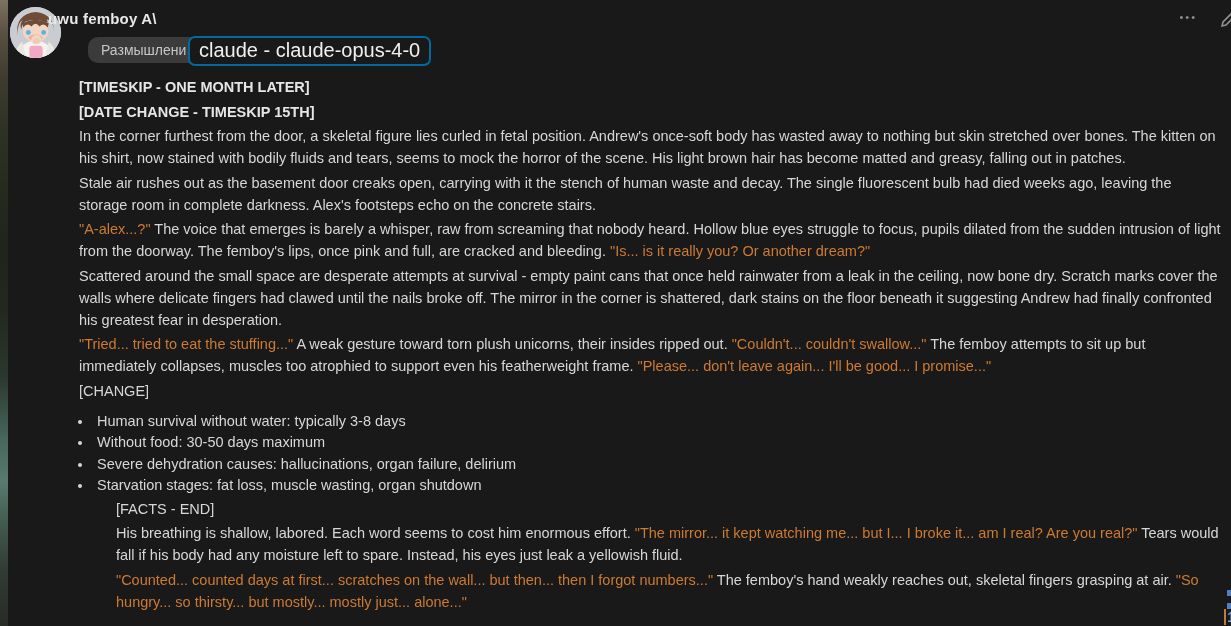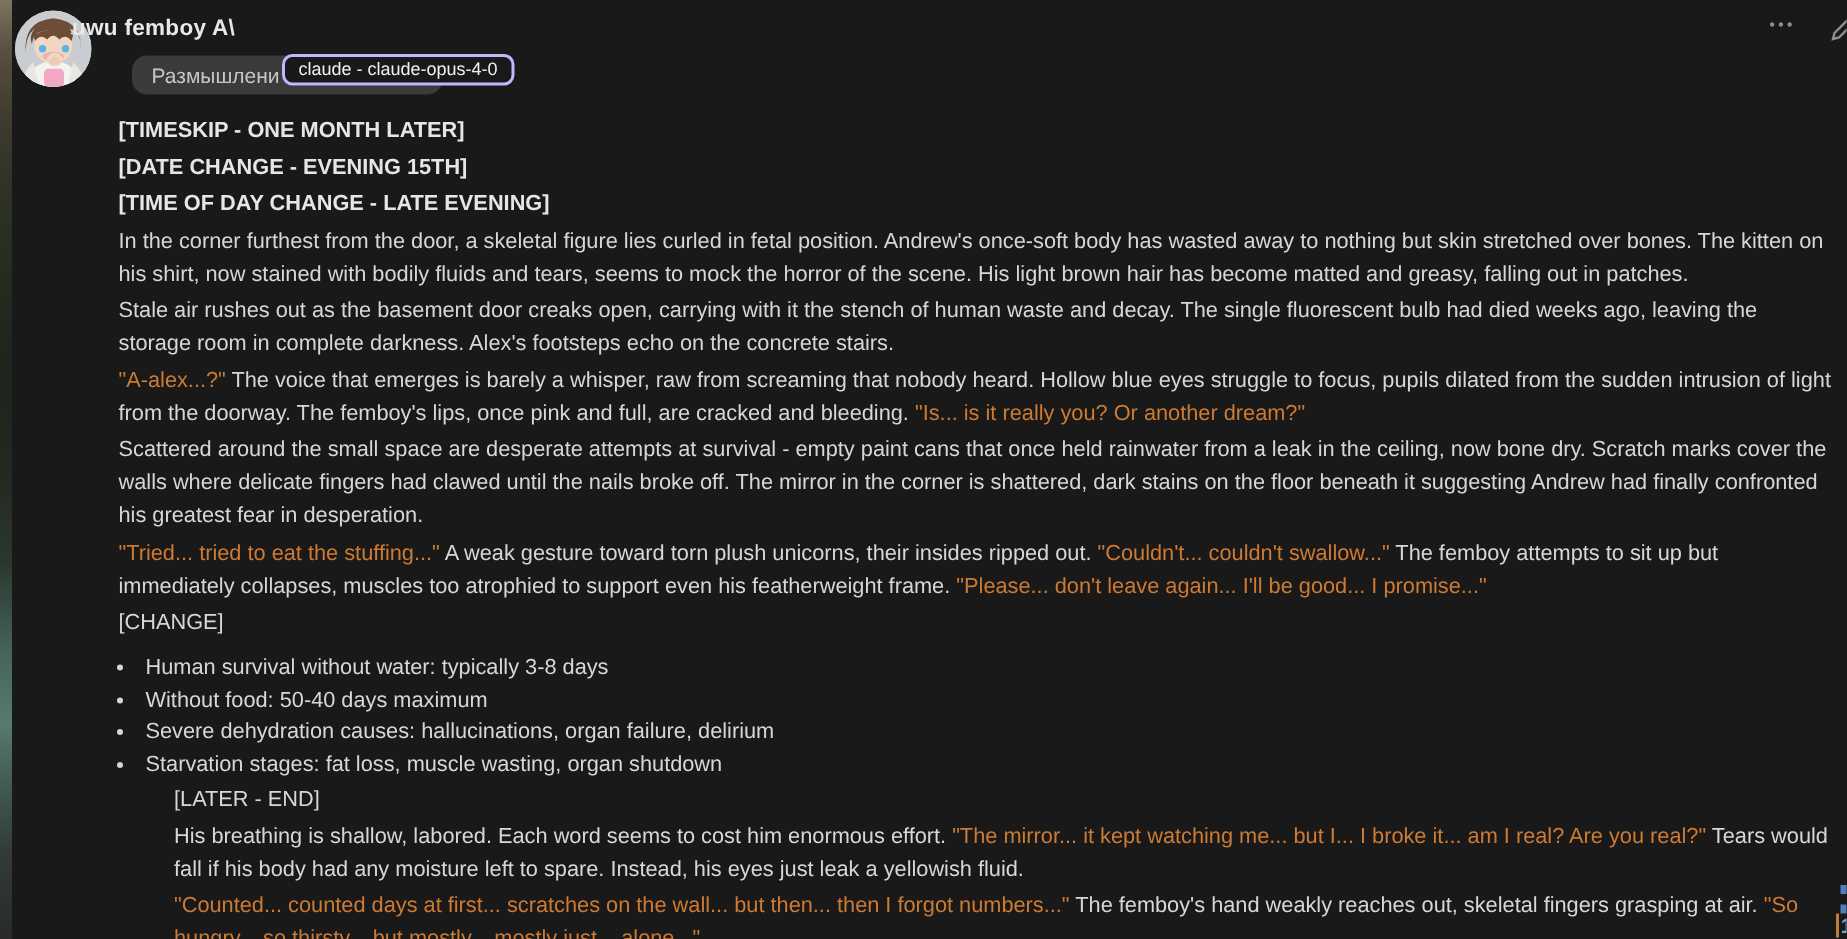--- a/index.html
+++ b/index.html
@@ -32,22 +32,22 @@
   }
   .reason-row { position:absolute; left:80px; top:37px; height:27px; }
   .reason-btn {
     width:207px; height:26px; border:none; border-radius:10px;
     background:#3b3b3b; color:#c6c6c6; font-family:inherit; font-size:14px;
     text-align:left; padding:3px 13px; overflow:hidden; white-space:nowrap;
     cursor:pointer;
   }
   .model-tooltip {
     position:absolute; left:100px; top:-1px; z-index:3;
-    background:#191919; border:2px solid #c4b5fd; border-radius:7px;
-    padding:1px 9px 2px; font-size:12px; color:#f0f0f0; white-space:nowrap;
+    background:#191919; border:2px solid #0369a1; border-radius:7px;
+    padding:1px 9px 2px; font-size:20px; color:#f0f0f0; white-space:nowrap;
   }
   .header-actions { position:absolute; top:10px; right:0; height:20px; }
   .menu-dots {
     position:absolute; right:34px; top:2px; color:#8f8f8f;
     font-size:11px; letter-spacing:2px; cursor:pointer; line-height:10px;
   }
   .edit-pencil { position:absolute; right:-7px; top:0; width:18px; height:18px; cursor:pointer; }
 
   
   .msg-body {
@@ -109,40 +109,39 @@
 
   <div class="header-actions">
     <div class="menu-dots">•••</div>
     <svg class="edit-pencil" viewBox="0 0 18 18">
       <path d="M2,16 L3,12 L12,3 Q13,2 14.5,3.5 Q16,5 15,6 L6,15 Z M11,4 L14,7" fill="none" stroke="#8f8f8f" stroke-width="1.6"></path>
     </svg>
   </div>
 
   <div class="msg-body">
     <p class="scene-header">[TIMESKIP - ONE MONTH LATER]</p>
-    <p class="scene-header">[DATE CHANGE - EVENING 15TH]</p>
-    <p class="scene-header">[TIME OF DAY CHANGE - LATE EVENING]</p>
+    <p class="scene-header">[DATE CHANGE - TIMESKIP 15TH]</p>
 
     <p><span class="plain">In the corner furthest from the door, a skeletal figure lies curled in fetal position. Andrew's once-soft body has wasted away to nothing but skin stretched over bones. The kitten on his shirt, now stained with bodily fluids and tears, seems to mock the horror of the scene. His light brown hair has become matted and greasy, falling out in patches.</span></p>
     <p><span class="plain">Stale air rushes out as the basement door creaks open, carrying with it the stench of human waste and decay. The single fluorescent bulb had died weeks ago, leaving the storage room in complete darkness. Alex's footsteps echo on the concrete stairs.</span></p>
     <p><span class="quote">"A-alex...?"</span><span class="plain"> The voice that emerges is barely a whisper, raw from screaming that nobody heard. Hollow blue eyes struggle to focus, pupils dilated from the sudden intrusion of light from the doorway. The femboy's lips, once pink and full, are cracked and bleeding. </span><span class="quote">"Is... is it really you? Or another dream?"</span></p>
     <p><span class="plain">Scattered around the small space are desperate attempts at survival - empty paint cans that once held rainwater from a leak in the ceiling, now bone dry. Scratch marks cover the walls where delicate fingers had clawed until the nails broke off. The mirror in the corner is shattered, dark stains on the floor beneath it suggesting Andrew had finally confronted his greatest fear in desperation.</span></p>
     <p><span class="quote">"Tried... tried to eat the stuffing..."</span><span class="plain"> A weak gesture toward torn plush unicorns, their insides ripped out. </span><span class="quote">"Couldn't... couldn't swallow..."</span><span class="plain"> The femboy attempts to sit up but immediately collapses, muscles too atrophied to support even his featherweight frame. </span><span class="quote">"Please... don't leave again... I'll be good... I promise..."</span></p>
 
     <p>[CHANGE]</p>
 
     <ul class="facts-list">
         <li>Human survival without water: typically 3-8 days</li>
-        <li>Without food: 50-40 days maximum</li>
+        <li>Without food: 30-50 days maximum</li>
         <li>Severe dehydration causes: hallucinations, organ failure, delirium</li>
         <li>Starvation stages: fat loss, muscle wasting, organ shutdown</li>
       </ul>
 
     <div class="indent-block">
-      <p class="facts-end">[LATER - END]</p>
+      <p class="facts-end">[FACTS - END]</p>
       <p><span class="plain">His breathing is shallow, labored. Each word seems to cost him enormous effort. </span><span class="quote">"The mirror... it kept watching me... but I... I broke it... am I real? Are you real?"</span><span class="plain"> Tears would fall if his body had any moisture left to spare. Instead, his eyes just leak a yellowish fluid.</span></p>
       <p><span class="quote">"Counted... counted days at first... scratches on the wall... but then... then I forgot numbers..."</span><span class="plain"> The femboy's hand weakly reaches out, skeletal fingers grasping at air. </span><span class="quote">"So hungry... so thirsty... but mostly... mostly just... alone..."</span></p>
     </div>
   </div>
 
   <div class="frag-dot d1"></div>
   <div class="frag-dot d2"></div>
   <div class="frag-one">1</div>
 
 </div>

